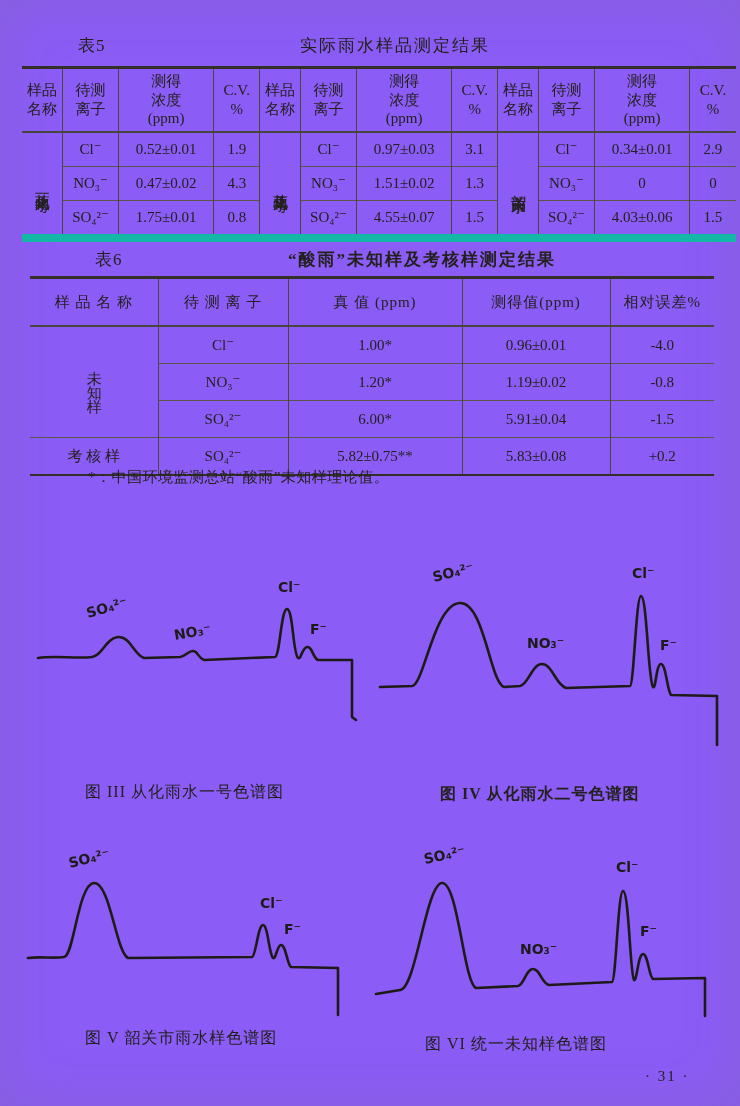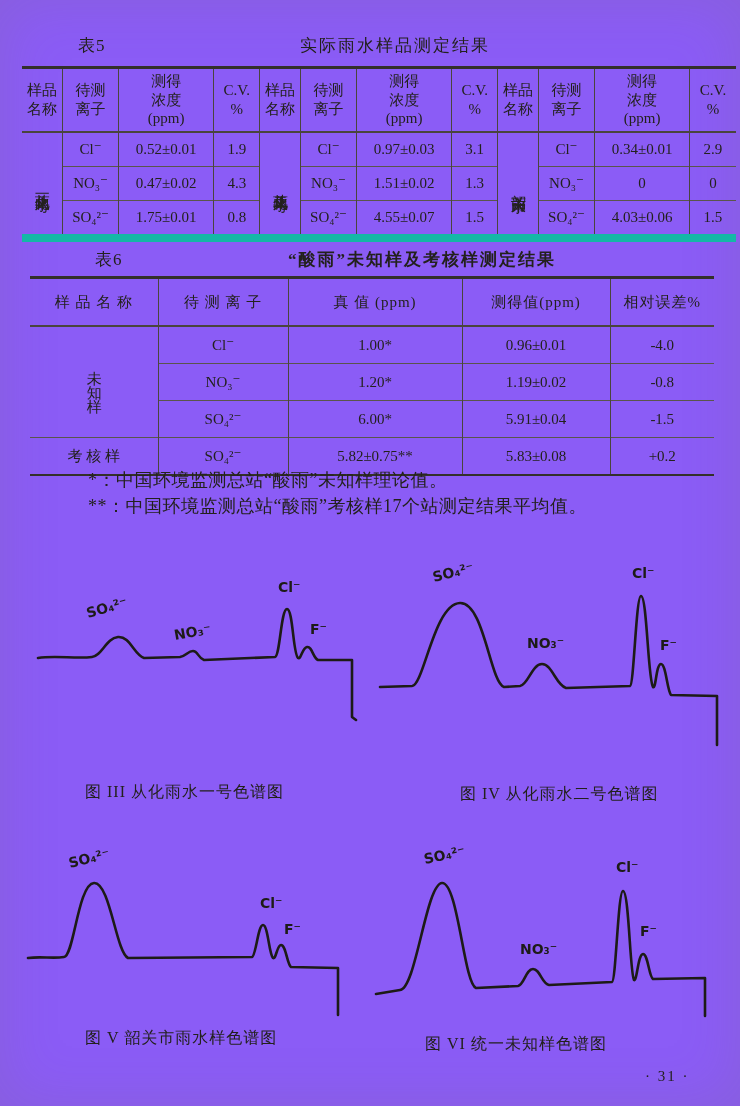--- a/index.html
+++ b/index.html
@@ -22,21 +22,21 @@
   .t6{border-top:3px solid #33302a;border-bottom:2px solid #33302a;width:684px;}
   .t6 th{height:46px;border-bottom:2px solid #4a453d;font-weight:normal;letter-spacing:1px;}
   .t6 td{height:36px;}
   .t6 th+th,.t6 .bl{border-left:1px solid #4a453d;}
   .t6 .sep{border-top:1px solid #5a554b;}
   .vtext{writing-mode:vertical-rl;text-orientation:upright;display:inline-block;
          letter-spacing:1px;font-size:15px;}
   .vtext.wide{letter-spacing:14px;}
   .num{font-family:"Liberation Serif","DejaVu Serif",serif;}
 
-  .footnote{font-size:18px;letter-spacing:.5px;}
+  .footnote{font-size:15px;letter-spacing:.5px;}
 
   
   .trace{fill:none;stroke:#1d1b17;stroke-width:2.6;stroke-linecap:round;stroke-linejoin:round;}
   .peaklabel{font-family:"DejaVu Sans",sans-serif;font-size:14px;font-weight:bold;fill:#1d1b17;}
   .caption{font-size:16px;letter-spacing:1px;}
   .pagenum{font-size:15px;letter-spacing:2px;}
 </style>
 </head>
 <body>
 
@@ -171,21 +171,20 @@
       <td class="sep">考 核 样</td>
       <td class="bl sep">SO₄²⁻</td>
       <td class="bl sep num">5.82±0.75**</td>
       <td class="bl sep num">5.83±0.08</td>
       <td class="bl sep num">+0.2</td>
     </tr>
   </tbody>
     </table>
 
   <div class="abs footnote" style="left:88px;top:468px;">*：中国环境监测总站“酸雨”未知样理论值。</div>
-  <div class="abs footnote" style="left:88px;top:494px;">**：中国环境监测总站“酸雨”考核样17个站测定结果平均值。</div>
 
   <svg class="abs" style="left:30px;top:552px;" width="335" height="215" viewBox="0 0 335 215">
     <path class="trace" d="M8,106 C25,103 45,107 62,105 C72,104 76,86 88,85 C100,84 104,103 114,106
          L150,105 C156,104 158,99 163,99 C168,99 168,106 174,108
          L245,105 C250,104 251,57 257,57 C263,57 263,102 268,106
          C271,108 272,96 277,95 C282,94 283,106 288,108
          L322,108 L322,165 L326,168"></path>
     <text class="peaklabel" x="58" y="66" transform="rotate(-16 58 66)">SO₄²⁻</text>
     <text class="peaklabel" x="145" y="88" transform="rotate(-10 145 88)">NO₃⁻</text>
     <text class="peaklabel" x="248" y="40">Cl⁻</text>
@@ -197,21 +196,21 @@
     <path class="trace" d="M8,147 L40,146 C52,145 62,64 88,63 C112,62 118,142 132,147
          L148,146 C156,145 160,124 170,124 C180,124 184,145 194,148
          L258,146 C262,145 264,56 269,56 C275,56 276,140 281,147
          C284,150 284,124 289,124 C294,124 295,150 299,155
          L345,156 L345,205"></path>
     <text class="peaklabel" x="62" y="42" transform="rotate(-14 62 42)">SO₄²⁻</text>
     <text class="peaklabel" x="155" y="108">NO₃⁻</text>
     <text class="peaklabel" x="260" y="38">Cl⁻</text>
     <text class="peaklabel" x="288" y="110">F⁻</text>
   </svg>
-  <div class="abs caption" style="left:460px;top:784px;">图 IV 从化雨水二号色谱图</div>
+  <div class="abs caption" style="left:440px;top:784px;font-weight:bold;">图 IV 从化雨水二号色谱图</div>
 
   <svg class="abs" style="left:22px;top:832px;" width="340" height="200" viewBox="0 0 340 200">
     <path class="trace" d="M6,126 C20,124 30,127 42,125 C52,124 56,52 72,51 C88,50 94,120 106,126
          L230,125 C234,124 236,93 241,93 C246,93 247,122 251,126
          C254,128 255,113 259,113 C264,113 265,132 269,135
          L316,136 L316,183"></path>
     <text class="peaklabel" x="48" y="36" transform="rotate(-14 48 36)">SO₄²⁻</text>
     <text class="peaklabel" x="238" y="76">Cl⁻</text>
     <text class="peaklabel" x="262" y="102">F⁻</text>
   </svg>

